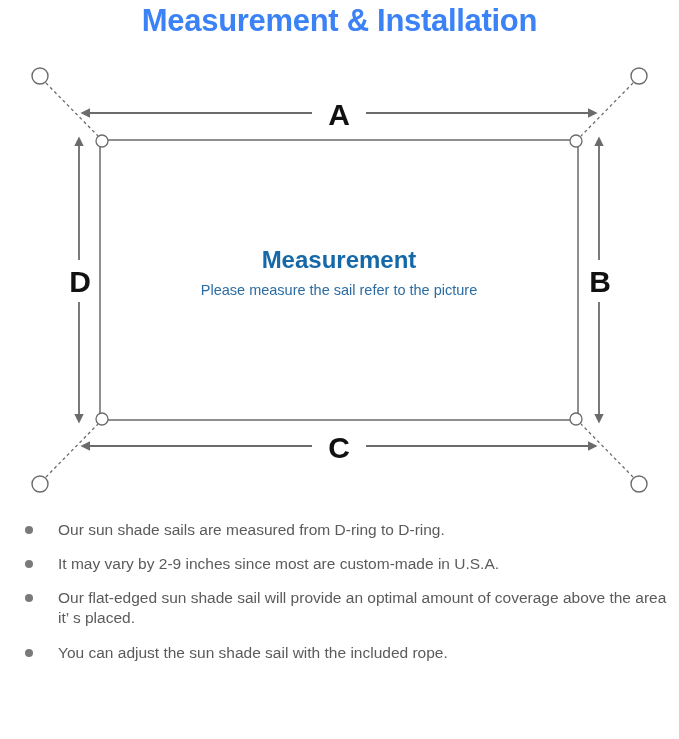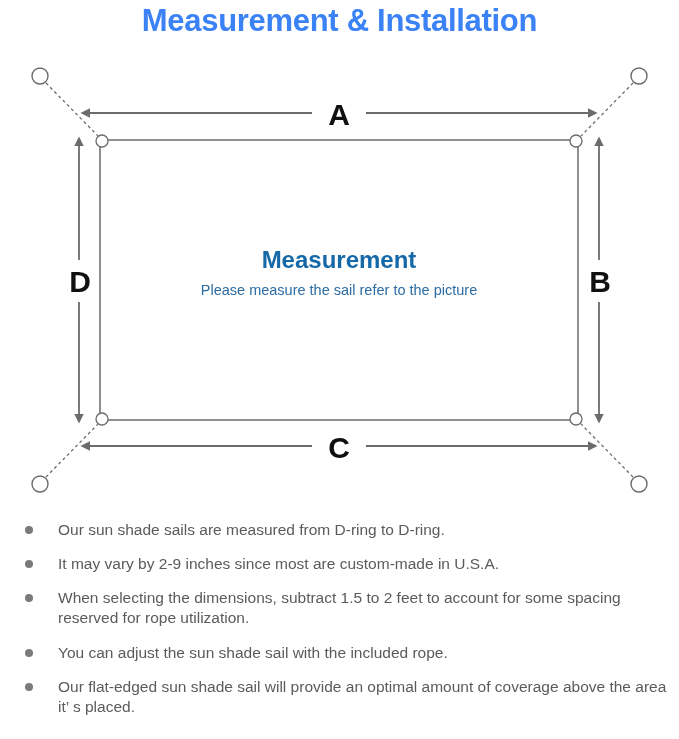--- a/index.html
+++ b/index.html
@@ -107,23 +107,19 @@
   <div class="note-item">
     <span class="note-bullet"></span>
     <span class="note-text">Our sun shade sails are measured from D-ring to D-ring.</span>
   </div>
   <div class="note-item">
     <span class="note-bullet"></span>
     <span class="note-text">It may vary by 2-9 inches since most are custom-made in U.S.A.</span>
   </div>
   <div class="note-item">
     <span class="note-bullet"></span>
-    <span class="note-text">When selecting the dimensions, subtract 1.5 to 2 feet to account for some spacing reserved for rope utilization.</span>
+    <span class="note-text">Our flat-edged sun shade sail will provide an optimal amount of coverage above the area it’ s placed.</span>
   </div>
   <div class="note-item">
     <span class="note-bullet"></span>
     <span class="note-text">You can adjust the sun shade sail with the included rope.</span>
   </div>
-  <div class="note-item">
-    <span class="note-bullet"></span>
-    <span class="note-text">Our flat-edged sun shade sail will provide an optimal amount of coverage above the area it’ s placed.</span>
-  </div>
 </div>
 
 </body></html>

